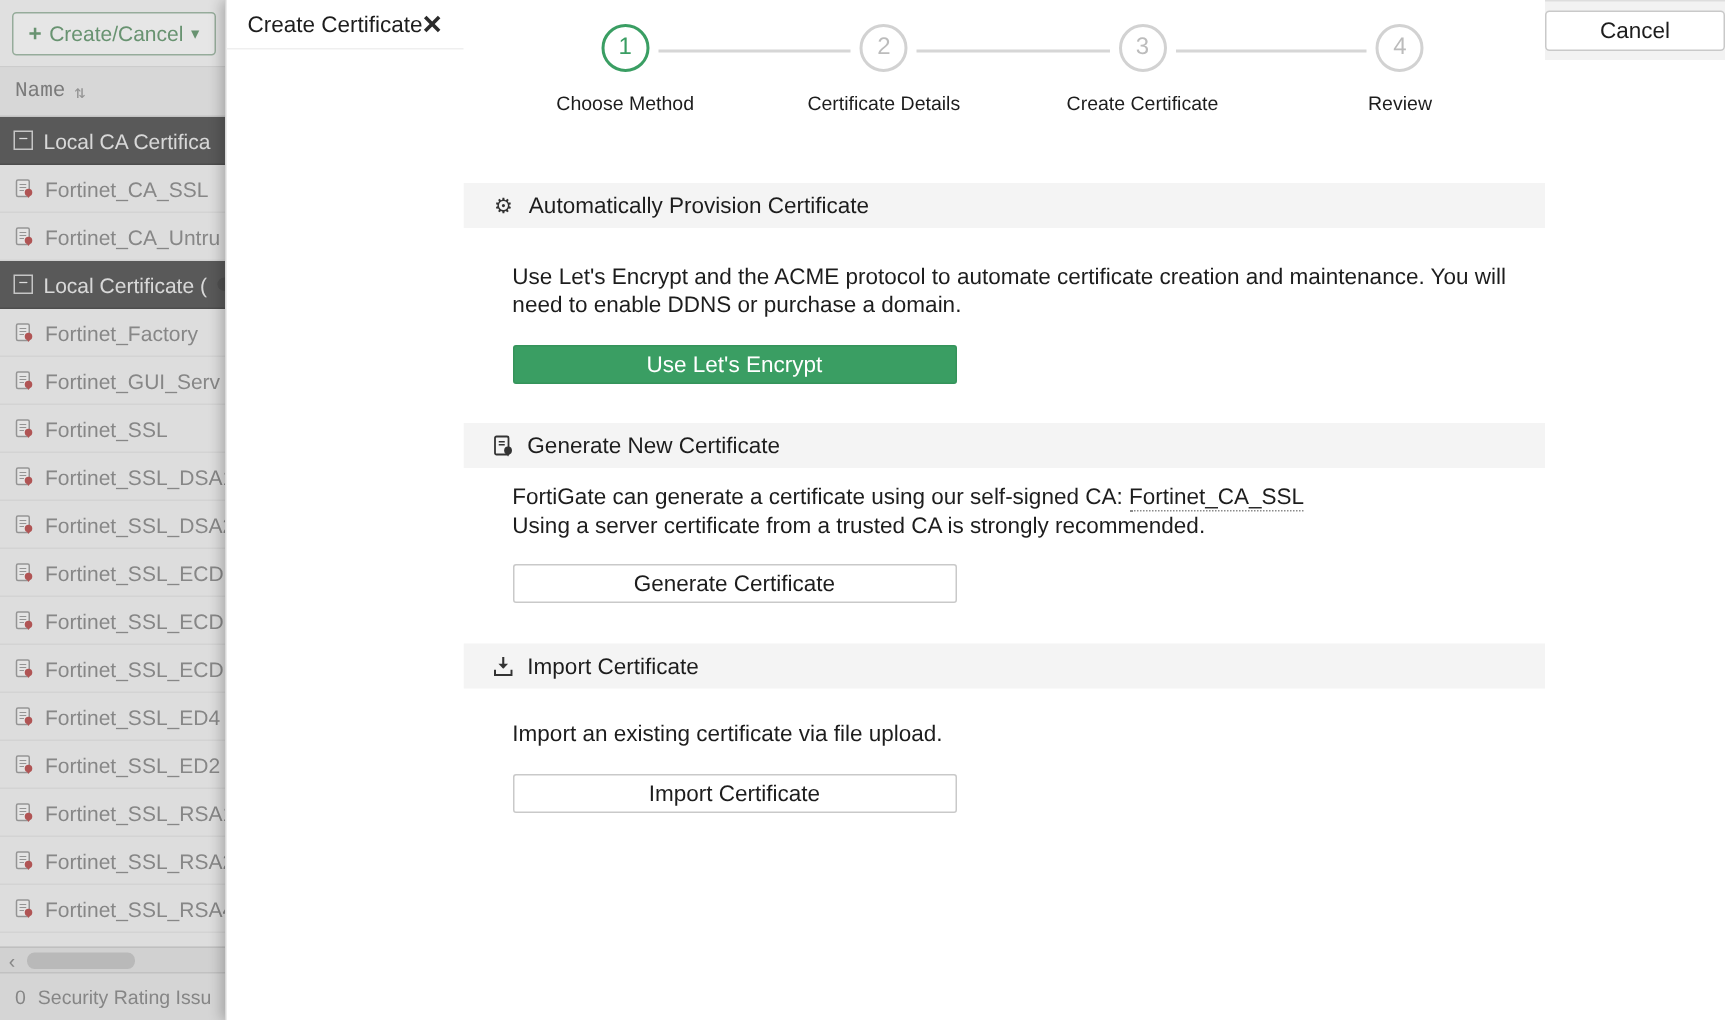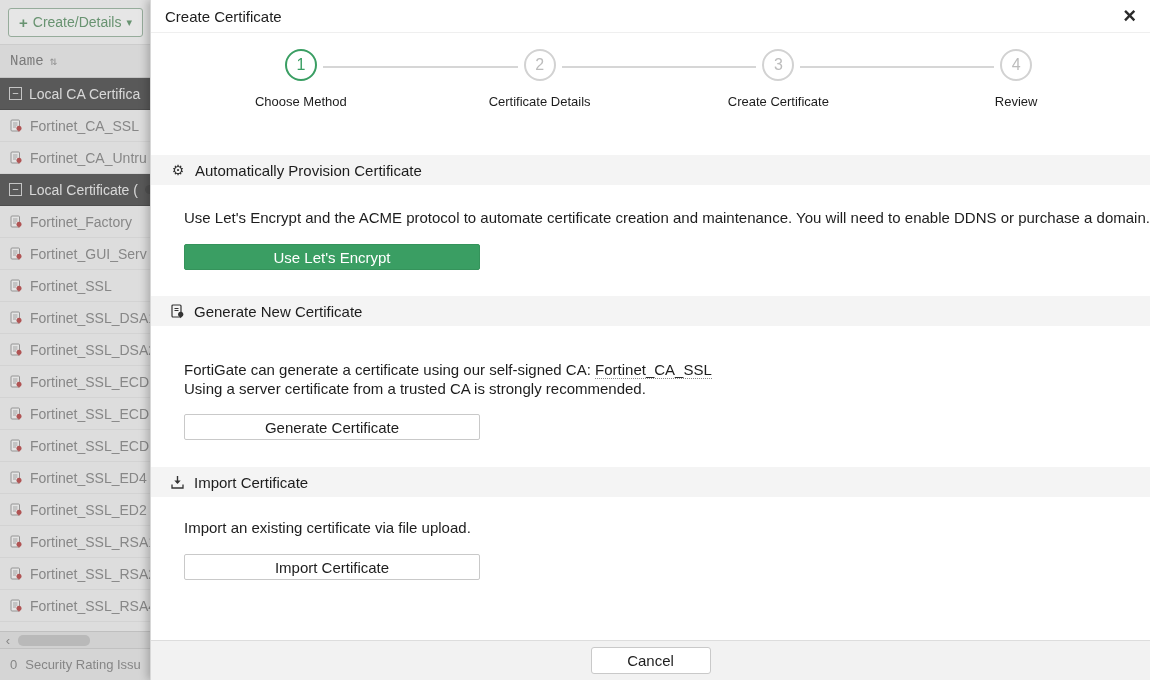--- a/index.html
+++ b/index.html
@@ -56,21 +56,21 @@
   .page-footer {
     height:32px; flex:none; background:#e0e0e0; display:flex; align-items:center; gap:8px;
     padding-left:10px; font-size:13px; color:#8a8a8a; border-top:1px solid #cacaca;
     white-space:nowrap; overflow:hidden;
   }
   .dim { position:absolute; inset:0; background:rgba(90,90,90,0.08); pointer-events:none; }
 
   
   .modal {
     position:absolute; left:150px; top:0; width:1000px; height:680px; background:#fff;
-    display:flex; flex-direction:column; box-shadow:-3px 0 8px rgba(0,0,0,0.22);
+    display:flex; flex-direction:row; box-shadow:-3px 0 8px rgba(0,0,0,0.22);
     border-left:1px solid #d8d8d8;
   }
   .modal-header {
     height:33px; flex:none; display:flex; align-items:center; justify-content:space-between;
     padding:0 14px; border-bottom:1px solid #efefef;
   }
   .modal-title { font-size:15px; color:#1d1d1d; }
   .close { font-size:22px; font-weight:bold; color:#2b2b2b; line-height:1; cursor:pointer; }
   .modal-body { flex:1; overflow:hidden; }
 
@@ -92,21 +92,21 @@
   .section-bar {
     height:30px; background:#f4f4f4; display:flex; align-items:center; gap:9px;
     padding-left:19px; font-size:15px; color:#1d1d1d;
   }
   .sec-glyph { font-size:14px; color:#333; width:16px; text-align:center; }
   .sec-svg { width:15px; height:15px; flex:none; }
   .bar-generate { margin-top:26px; }
   .bar-import { margin-top:27px; }
 
   .para { margin:23px 0 0 33px; font-size:15px; color:#1d1d1d; line-height:19px; }
-  .para-generate { margin-top:34px; }
+  .para-generate { margin-top:10px; }
   .para-import { margin-top:21px; }
   .ca-link { border-bottom:1px dotted #8a8a8a; cursor:pointer; }
 
   .btn {
     display:block; width:296px; height:26px; margin:17px 0 0 33px;
     font-size:15px; font-family:inherit; border-radius:2px; cursor:pointer;
   }
   .btn-green { background:var(--green,#3a9e63); border:1px solid #35935b; color:#fff; }
   .btn-white { background:#fff; border:1px solid #c9c9c9; color:#1d1d1d; }
   .btn-generate { margin-top:16px; }
@@ -120,21 +120,21 @@
     font-size:15px; color:#1d1d1d; font-family:inherit; cursor:pointer;
   }
 </style>
 </head>
 <body>
 
 <div class="left-pane">
   <div class="toolbar">
     <button class="btn-create">
       <span class="plus">+</span>
-      <span>Create/Details</span>
+      <span>Create/Cancel</span>
       <span class="caret">▾</span>
     </button>
   </div>
   <div class="table-header">
     <span>Name</span>
     <span class="sort">⇅</span>
   </div>
   <div class="rows" id="cert-rows">
       <div class="row group">
         <span class="collapse-box">−</span>

